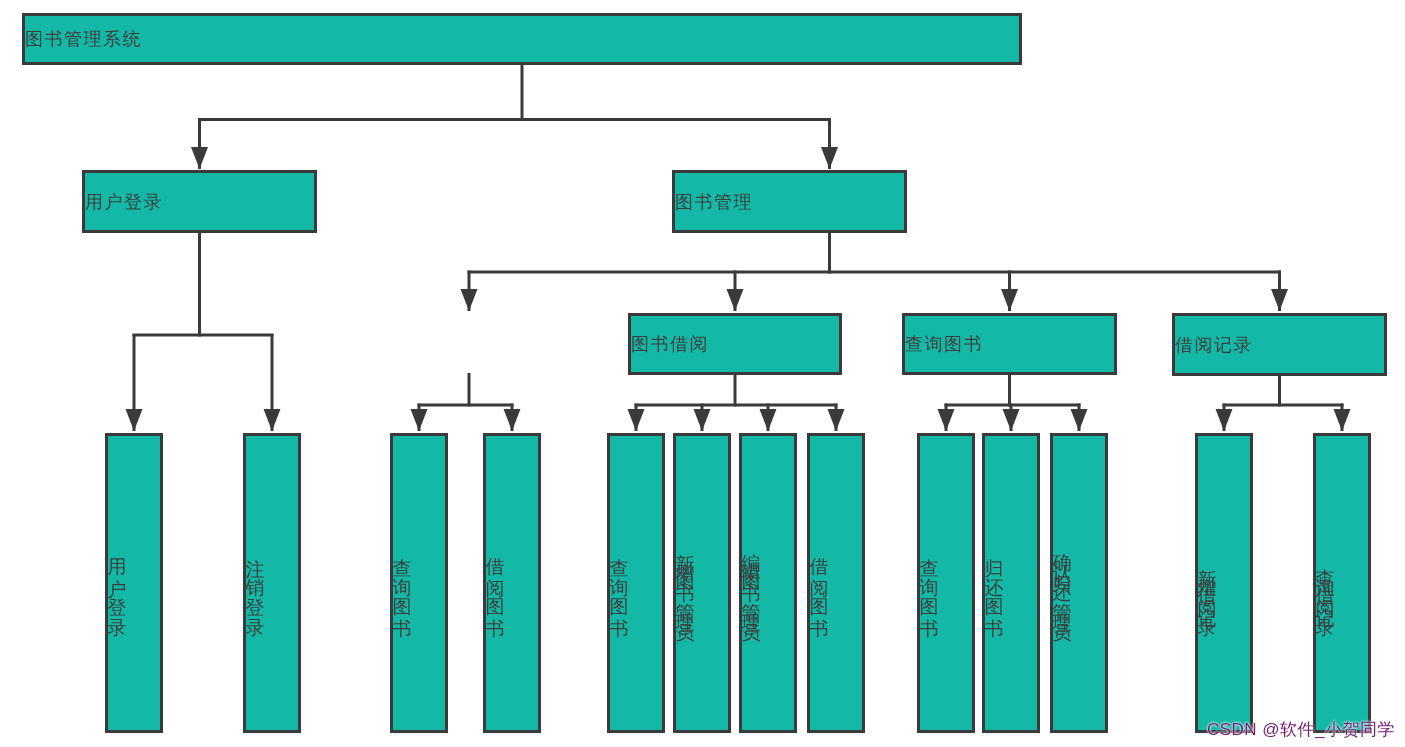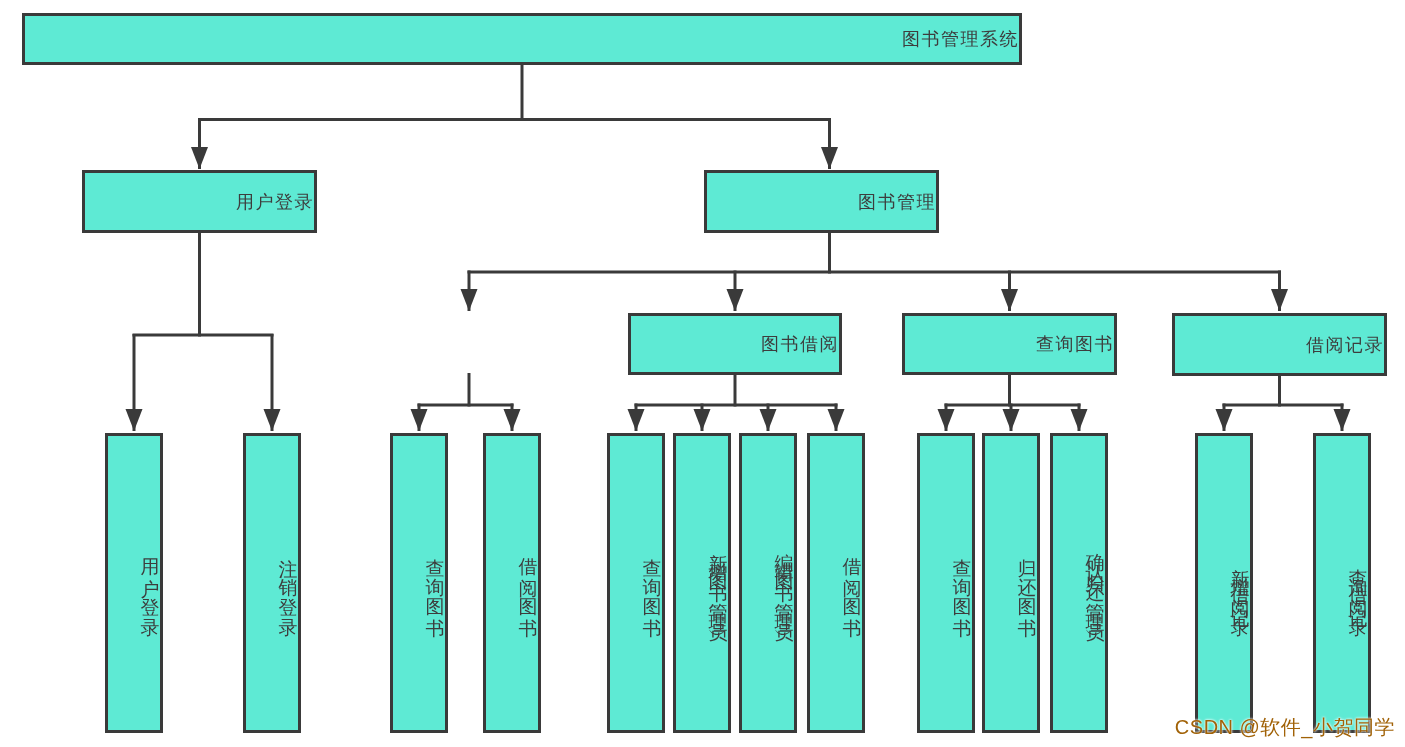--- a/index.html
+++ b/index.html
@@ -8,43 +8,43 @@
     width:1405px;height:747px;
     background:#ffffff;
     overflow:hidden;
     font-family:"Liberation Sans", sans-serif;
   }
   .connectors{position:absolute;left:0;top:0;width:1405px;height:747px;}
   .c{stroke:#3a3a3a;stroke-width:3;fill:none;}
   .node{
     position:absolute;
     box-sizing:border-box;
-    background:#5eead4;
+    background:#14b8a6;
     border:3px solid #3a3a3a;
     display:flex;
     align-items:center;
-    justify-content:flex-end;
+    justify-content:flex-start;
     color:#3d3d3d;
   }
   .hlabel{font-size:18px;letter-spacing:1.5px;white-space:nowrap;}
   .leaf{top:433px;width:58px;height:300px;}
   .vtext{
     writing-mode:vertical-rl;
     text-orientation:mixed;
     font-size:19px;
     line-height:1;
     white-space:nowrap;
   }
   .wide .vtext{letter-spacing:20px;}
   .tight .vtext{letter-spacing:10px;}
   .watermark{
     position:absolute;
     right:10px;bottom:6px;
-    font-size:20px;
-    color:#a16207;
+    font-size:17px;
+    color:#701a75;
     letter-spacing:0.5px;
     text-shadow:0 0 3px #ffffff, 0 0 2px #ffffff;
     white-space:nowrap;
     z-index:5;
   }
 </style>
 </head>
 <body>
 
 <div class="stage">
@@ -97,21 +97,21 @@
     <path class="c" d="M1342,403.5 V431" marker-end="url(#ah)"></path>
   </svg>
 
   <div class="node" style="left:22px;top:13px;width:1000px;height:52px">
     <span class="hlabel">图书管理系统</span>
   </div>
 
   <div class="node" style="left:82px;top:170px;width:235px;height:63px">
     <span class="hlabel">用户登录</span>
   </div>
-  <div class="node" style="left:704px;top:170px;width:235px;height:63px">
+  <div class="node" style="left:672px;top:170px;width:235px;height:63px">
     <span class="hlabel">图书管理</span>
   </div>
 
   <div class="node" style="left:628px;top:313px;width:214px;height:62px">
     <span class="hlabel">图书借阅</span>
   </div>
   <div class="node" style="left:902px;top:313px;width:215px;height:62px">
     <span class="hlabel">查询图书</span>
   </div>
   <div class="node" style="left:1172px;top:313px;width:215px;height:63px">

